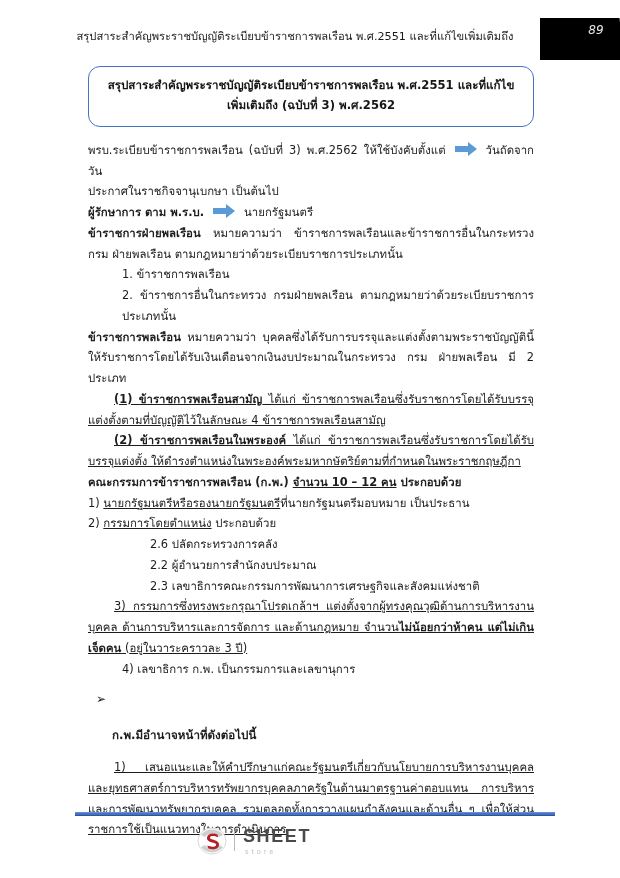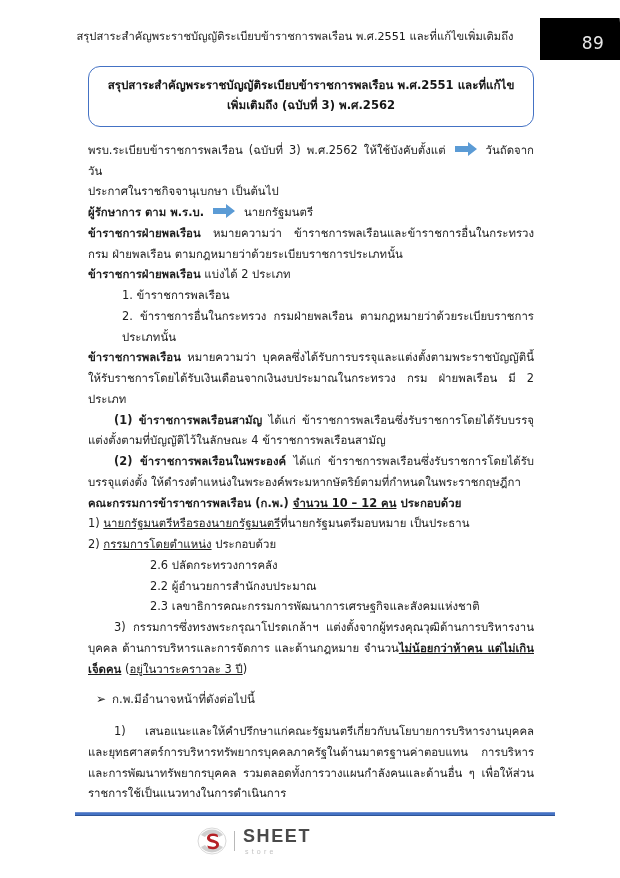--- a/index.html
+++ b/index.html
@@ -46,24 +46,25 @@
     right: 0;
     top: 0;
     width: 80px;
     height: 42px;
     background: #000000;
     color: #ffffff;
   }
   .page-number-text {
     position: absolute;
     right: 16px;
-    top: 15px;
-    font-size: 17px;
+    top: 5px;
+    font-size: 12px;
     color: #e8e8e8;
     letter-spacing: .3px;
+    font-style: italic;
   }
 
   
   .content {
     position: absolute;
     left: 88px;
     top: 66px;
     width: 446px;
   }
 
@@ -89,21 +90,21 @@
     color: #1c1c1c;
     text-align: justify;
     text-justify: inter-word;
   }
   .p {
     margin: 0;
     padding: 0;
   }
   .p + .p { margin-top: 0px; }
 
-  .ind-1 { text-indent: 26px; }
+  .ind-1 { text-indent: 26px; text-decoration: underline; }
   .ind-2 { padding-left: 34px; }
   .ind-3 { padding-left: 62px; }
   .ind-hang { padding-left: 26px; text-indent: -26px; }
 
   b, .b { font-weight: bold; }
   .u { text-decoration: underline; }
   .bu { font-weight: bold; text-decoration: underline; }
 
   .center-head {
     text-align: left;
@@ -133,23 +134,24 @@
   .bullet-arrow {
     flex: 0 0 auto;
     width: 16px;
     margin-left: 8px;
     margin-top: 1px;
     color: #1a1a1a;
     font-size: 12px;
     line-height: 1.6;
   }
   .bullet-text {
-    font-weight: normal;
+    font-weight: bold;
     font-size: 11.6px;
     line-height: 1.8;
+    margin-top: 36px;
   }
 
   
   .footer-rule {
     position: absolute;
     left: 75px;
     top: 812px;
     width: 480px;
     height: 4px;
     background: #4472c4;
@@ -231,23 +233,20 @@
       <p class="p">
         <b>ผู้รักษาการ ตาม พ.ร.บ.</b><span class="arrow-icon"><svg viewBox="0 0 22 14" width="22" height="14" aria-hidden="true">
               <path d="M0 4 H13 V0 L22 7 L13 14 V10 H0 Z" fill="#5b9bd5"></path>
             </svg></span><span>นายกรัฐมนตรี</span>
       </p>
 
       <p class="p">
         <b>ข้าราชการฝ่ายพลเรือน</b><span> หมายความว่า ข้าราชการพลเรือนและข้าราชการอื่นในกระทรวง กรม ฝ่ายพลเรือน ตามกฎหมายว่าด้วยระเบียบราชการประเภทนั้น</span>
       </p>
 
-      <p class="p">
-        <b>ข้าราชการฝ่ายพลเรือน</b><span> แบ่งได้ 2 ประเภท</span>
-      </p>
 
       <p class="p ind-2">1. ข้าราชการพลเรือน</p>
       <p class="p ind-2">2. ข้าราชการอื่นในกระทรวง กรมฝ่ายพลเรือน ตามกฎหมายว่าด้วยระเบียบราชการประเภทนั้น</p>
 
       <p class="p">
         <b>ข้าราชการพลเรือน</b><span> หมายความว่า บุคคลซึ่งได้รับการบรรจุและแต่งตั้งตามพระราชบัญญัตินี้ให้รับราชการโดยได้รับเงินเดือนจากเงินงบประมาณในกระทรวง กรม ฝ่ายพลเรือน มี 2 ประเภท</span>
       </p>
 
       <p class="p ind-1">
         <b>(1) ข้าราชการพลเรือนสามัญ</b><span> ได้แก่ ข้าราชการพลเรือนซึ่งรับราชการโดยได้รับบรรจุแต่งตั้งตามที่บัญญัติไว้ในลักษณะ 4 ข้าราชการพลเรือนสามัญ</span>
@@ -270,20 +269,21 @@
       </p>
 
       <p class="p ind-3">2.6 ปลัดกระทรวงการคลัง</p>
       <p class="p ind-3">2.2 ผู้อำนวยการสำนักงบประมาณ</p>
       <p class="p ind-3">2.3 เลขาธิการคณะกรรมการพัฒนาการเศรษฐกิจและสังคมแห่งชาติ</p>
 
       <p class="p ind-1">
         <span>3) กรรมการซึ่งทรงพระกรุณาโปรดเกล้าฯ แต่งตั้งจากผู้ทรงคุณวุฒิด้านการบริหารงานบุคคล ด้านการบริหารและการจัดการ และด้านกฎหมาย จำนวน</span><span class="bu">ไม่น้อยกว่าห้าคน แต่ไม่เกินเจ็ดคน</span><span> (</span><span class="u">อยู่ในวาระคราวละ 3 ปี</span><span>)</span>
       </p>
 
+      <p class="p ind-2">4) เลขาธิการ ก.พ. เป็นกรรมการและเลขานุการ</p>
 
       <div class="bullet-row">
         <span class="bullet-arrow">➢</span>
         <span class="bullet-text">ก.พ.มีอำนาจหน้าที่ดังต่อไปนี้</span>
       </div>
 
       <p class="p ind-1 gap-top">1) เสนอแนะและให้คำปรึกษาแก่คณะรัฐมนตรีเกี่ยวกับนโยบายการบริหารงานบุคคลและยุทธศาสตร์การบริหารทรัพยากรบุคคลภาครัฐในด้านมาตรฐานค่าตอบแทน การบริหารและการพัฒนาทรัพยากรบุคคล รวมตลอดทั้งการวางแผนกำลังคนและด้านอื่น ๆ เพื่อให้ส่วนราชการใช้เป็นแนวทางในการดำเนินการ</p>
 
     </div>
   </div>

